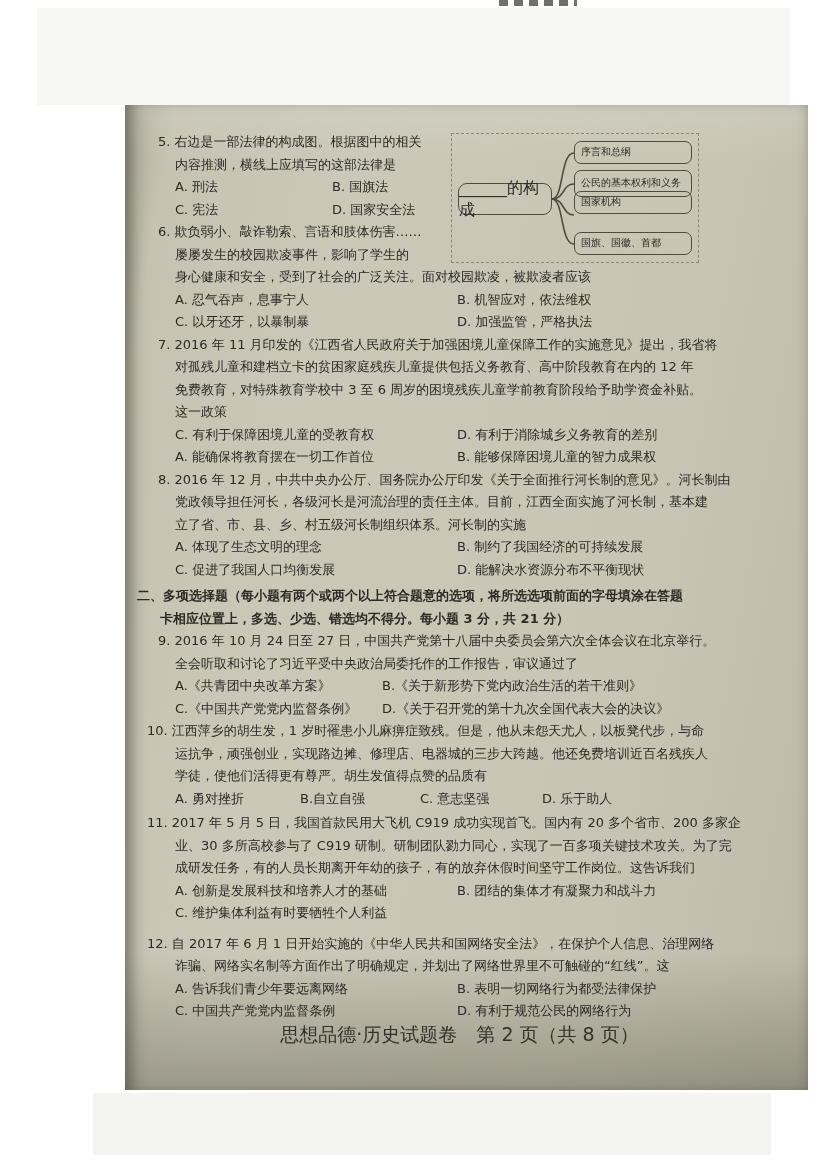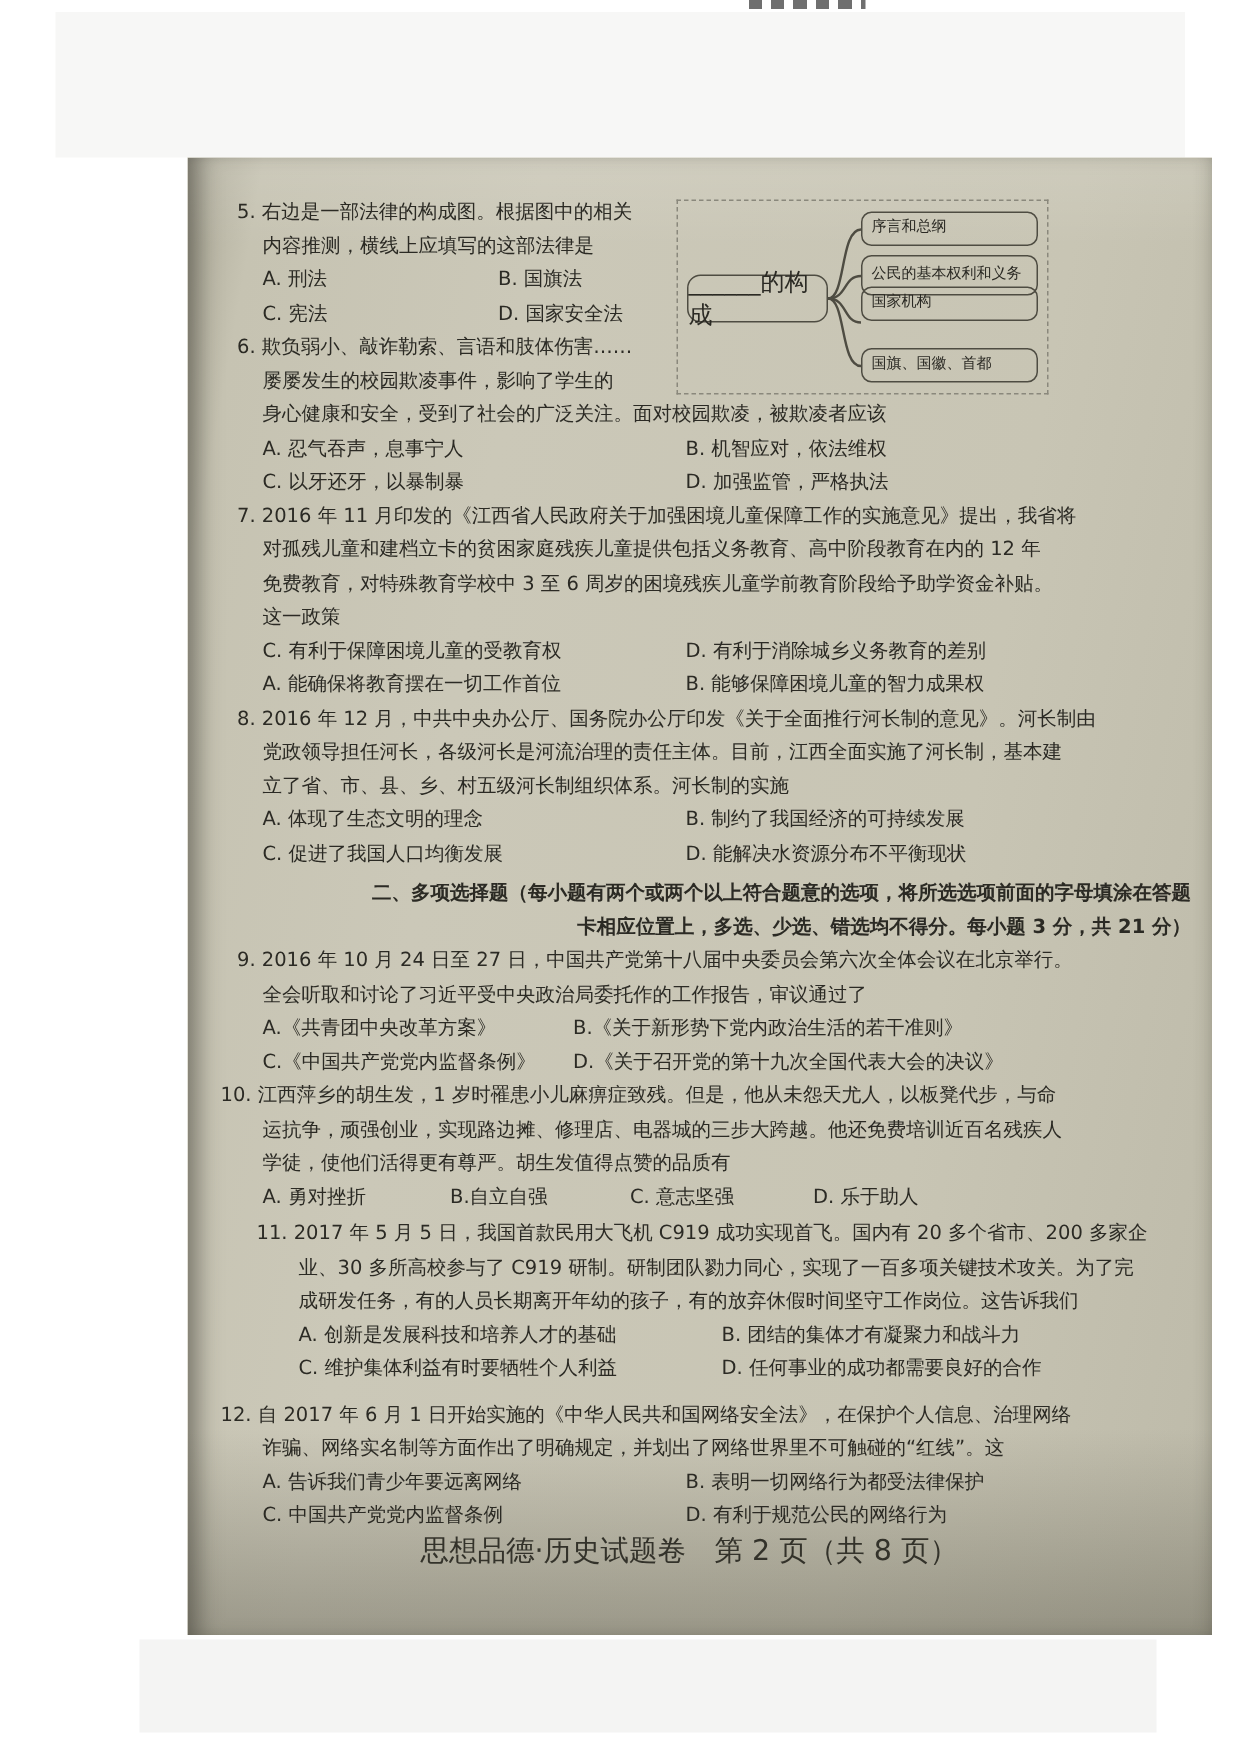--- a/index.html
+++ b/index.html
@@ -21,21 +21,21 @@
     background:
       linear-gradient(180deg, rgba(255,255,255,.12) 0%, rgba(255,255,255,0) 6%, rgba(0,0,0,0) 86%, rgba(56,54,42,.32) 100%),
       linear-gradient(100deg,#aeab9a 0%,#c6c3b2 6%,#cbc8b8 28%,#c8c5b4 70%,#bdbaa9 100%);
     box-shadow: inset 14px 0 16px -8px rgba(48,46,38,.55), inset -8px 0 12px -8px rgba(48,46,38,.30);
   }
   .content{padding:26px 14px 0 0;}
   .line{white-space:nowrap;height:22.5px;overflow:visible;}
   .q{padding-left:50px;}
   .f1{text-indent:-17px;}
   .f2{text-indent:-28px;}
-  .sec{padding-left:36px;font-weight:bold;text-align:right;}
+  .sec{padding-left:50px;font-weight:bold;}
   .sec .h1{text-indent:-38px;}
   .sec .h2{text-indent:-15px;}
   .opts{display:flex;}
   .wA{width:282px;}   
   .wB{width:157px;}   
   .wC{width:207px;}   
   .ta{width:125px;}.tb{width:120px;}.tc{width:122px;} 
   .q5q6{position:relative;}
 
   .diagram{
@@ -165,31 +165,30 @@
         <div class="line">运抗争，顽强创业，实现路边摊、修理店、电器城的三步大跨越。他还免费培训近百名残疾人</div>
         <div class="line">学徒，使他们活得更有尊严。胡生发值得点赞的品质有</div>
         <div class="line opts">
           <span class="ta">A. 勇对挫折</span>
           <span class="tb">B.自立自强</span>
           <span class="tc">C. 意志坚强</span>
           <span>D. 乐于助人</span>
         </div>
       </div>
 
-      <div class="q" style="margin-top:2px;margin-left:24px;">
+      <div class="q" style="margin-top:2px;">
         <div class="line f2">11. 2017 年 5 月 5 日，我国首款民用大飞机 C919 成功实现首飞。国内有 20 多个省市、200 多家企</div>
         <div class="line">业、30 多所高校参与了 C919 研制。研制团队勠力同心，实现了一百多项关键技术攻关。为了完</div>
         <div class="line">成研发任务，有的人员长期离开年幼的孩子，有的放弃休假时间坚守工作岗位。这告诉我们</div>
         <div class="line opts">
           <span class="wA">A. 创新是发展科技和培养人才的基础</span>
           <span>B. 团结的集体才有凝聚力和战斗力</span>
         </div>
         <div class="line opts">
           <span class="wA">C. 维护集体利益有时要牺牲个人利益</span>
-          <span>D. 任何事业的成功都需要良好的合作</span>
         </div>
       </div>
 
       <div class="q" style="margin-top:8px;">
         <div class="line f2">12. 自 2017 年 6 月 1 日开始实施的《中华人民共和国网络安全法》，在保护个人信息、治理网络</div>
         <div class="line">诈骗、网络实名制等方面作出了明确规定，并划出了网络世界里不可触碰的“红线”。这</div>
         <div class="line opts">
           <span class="wA">A. 告诉我们青少年要远离网络</span>
           <span>B. 表明一切网络行为都受法律保护</span>
         </div>

